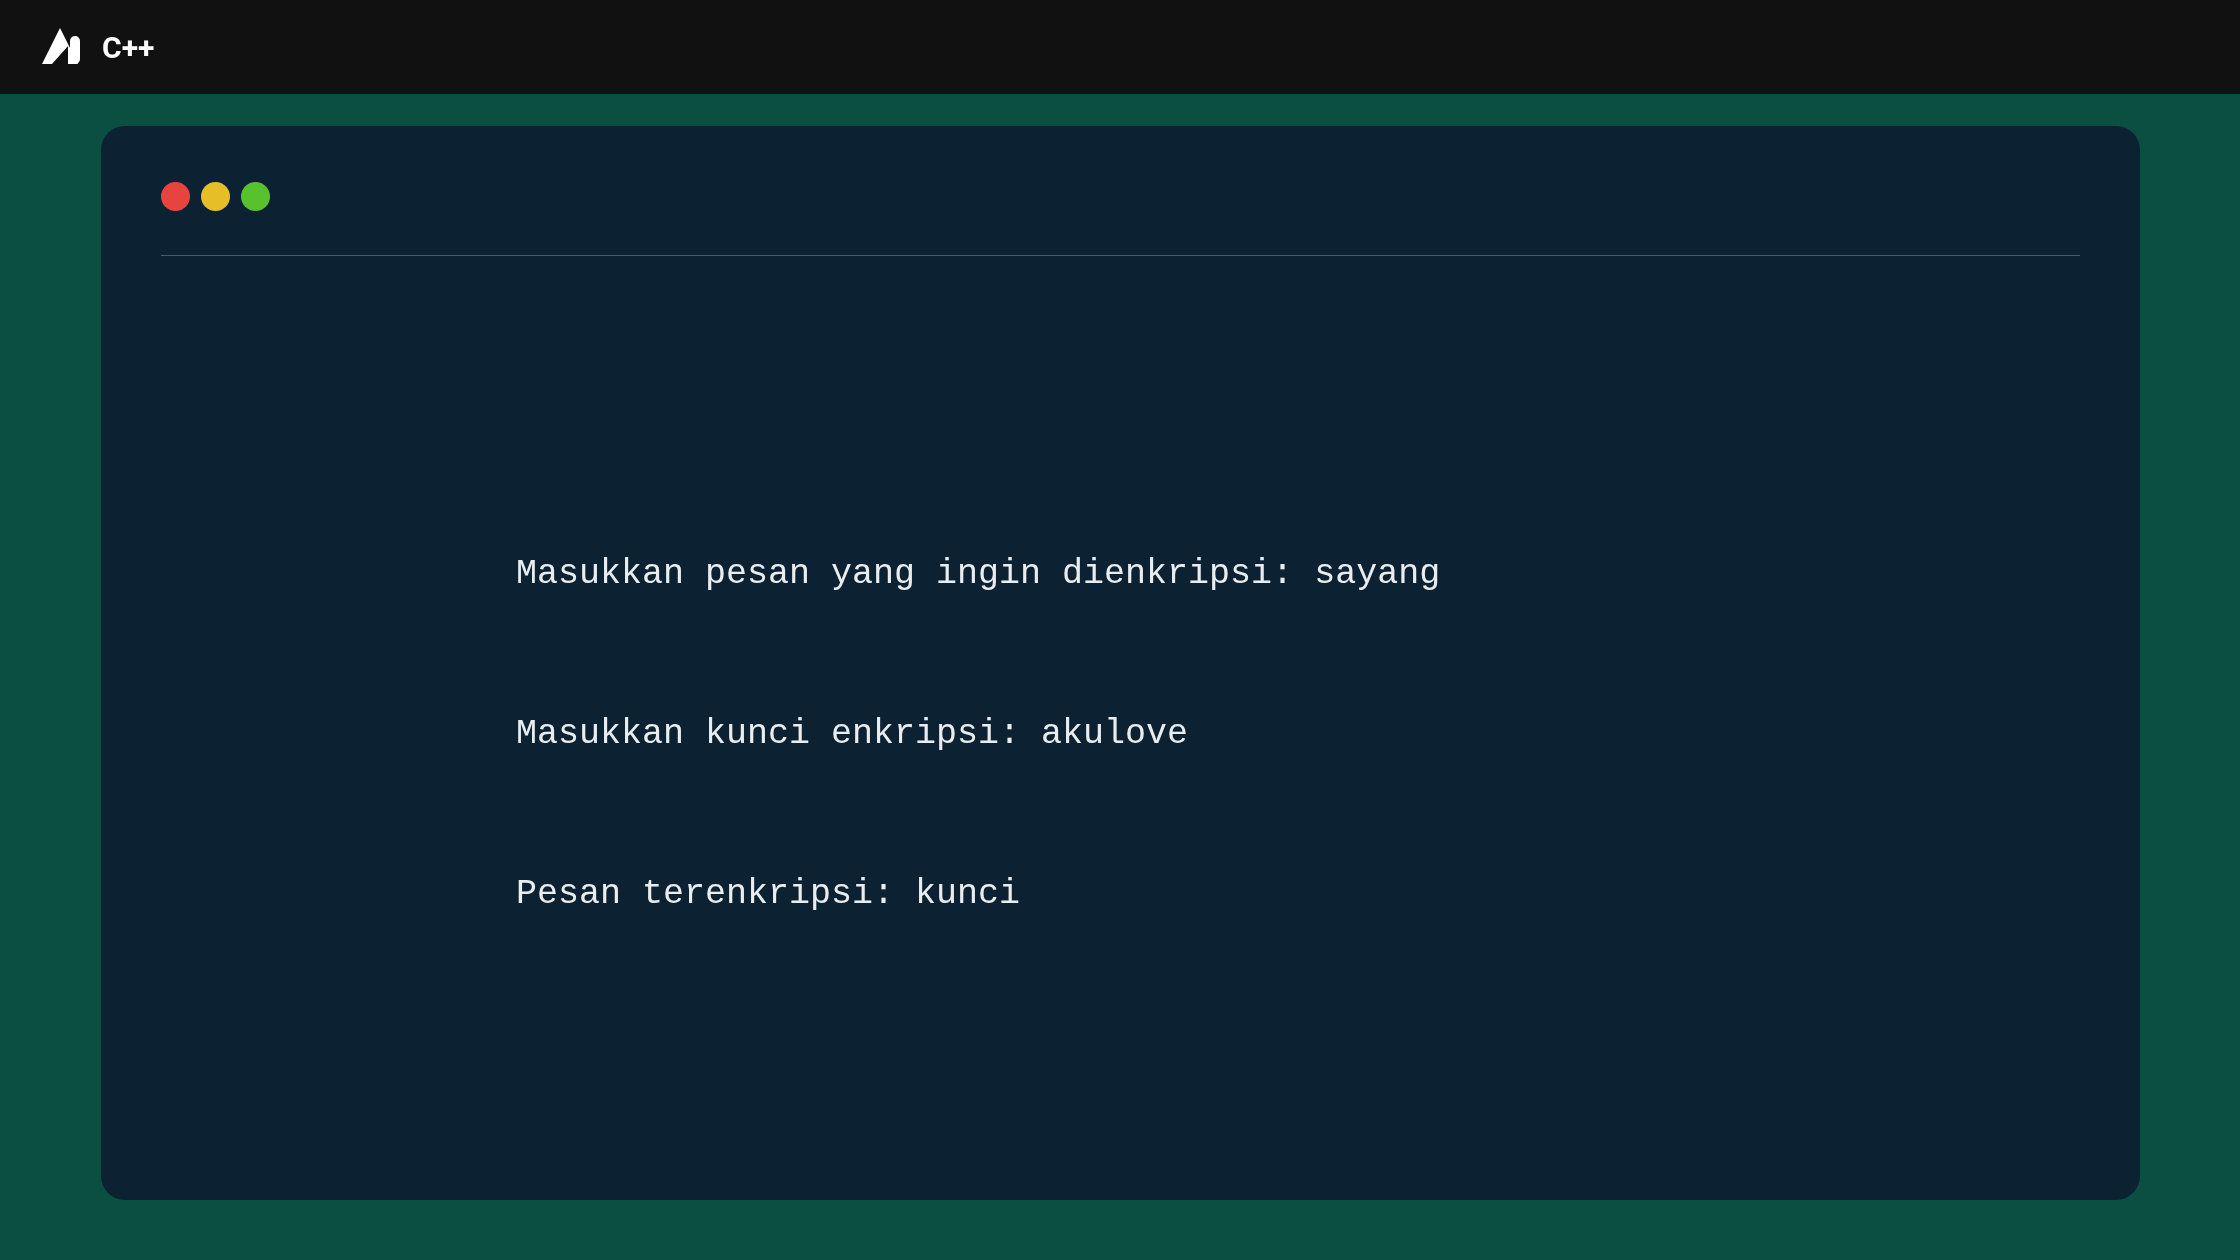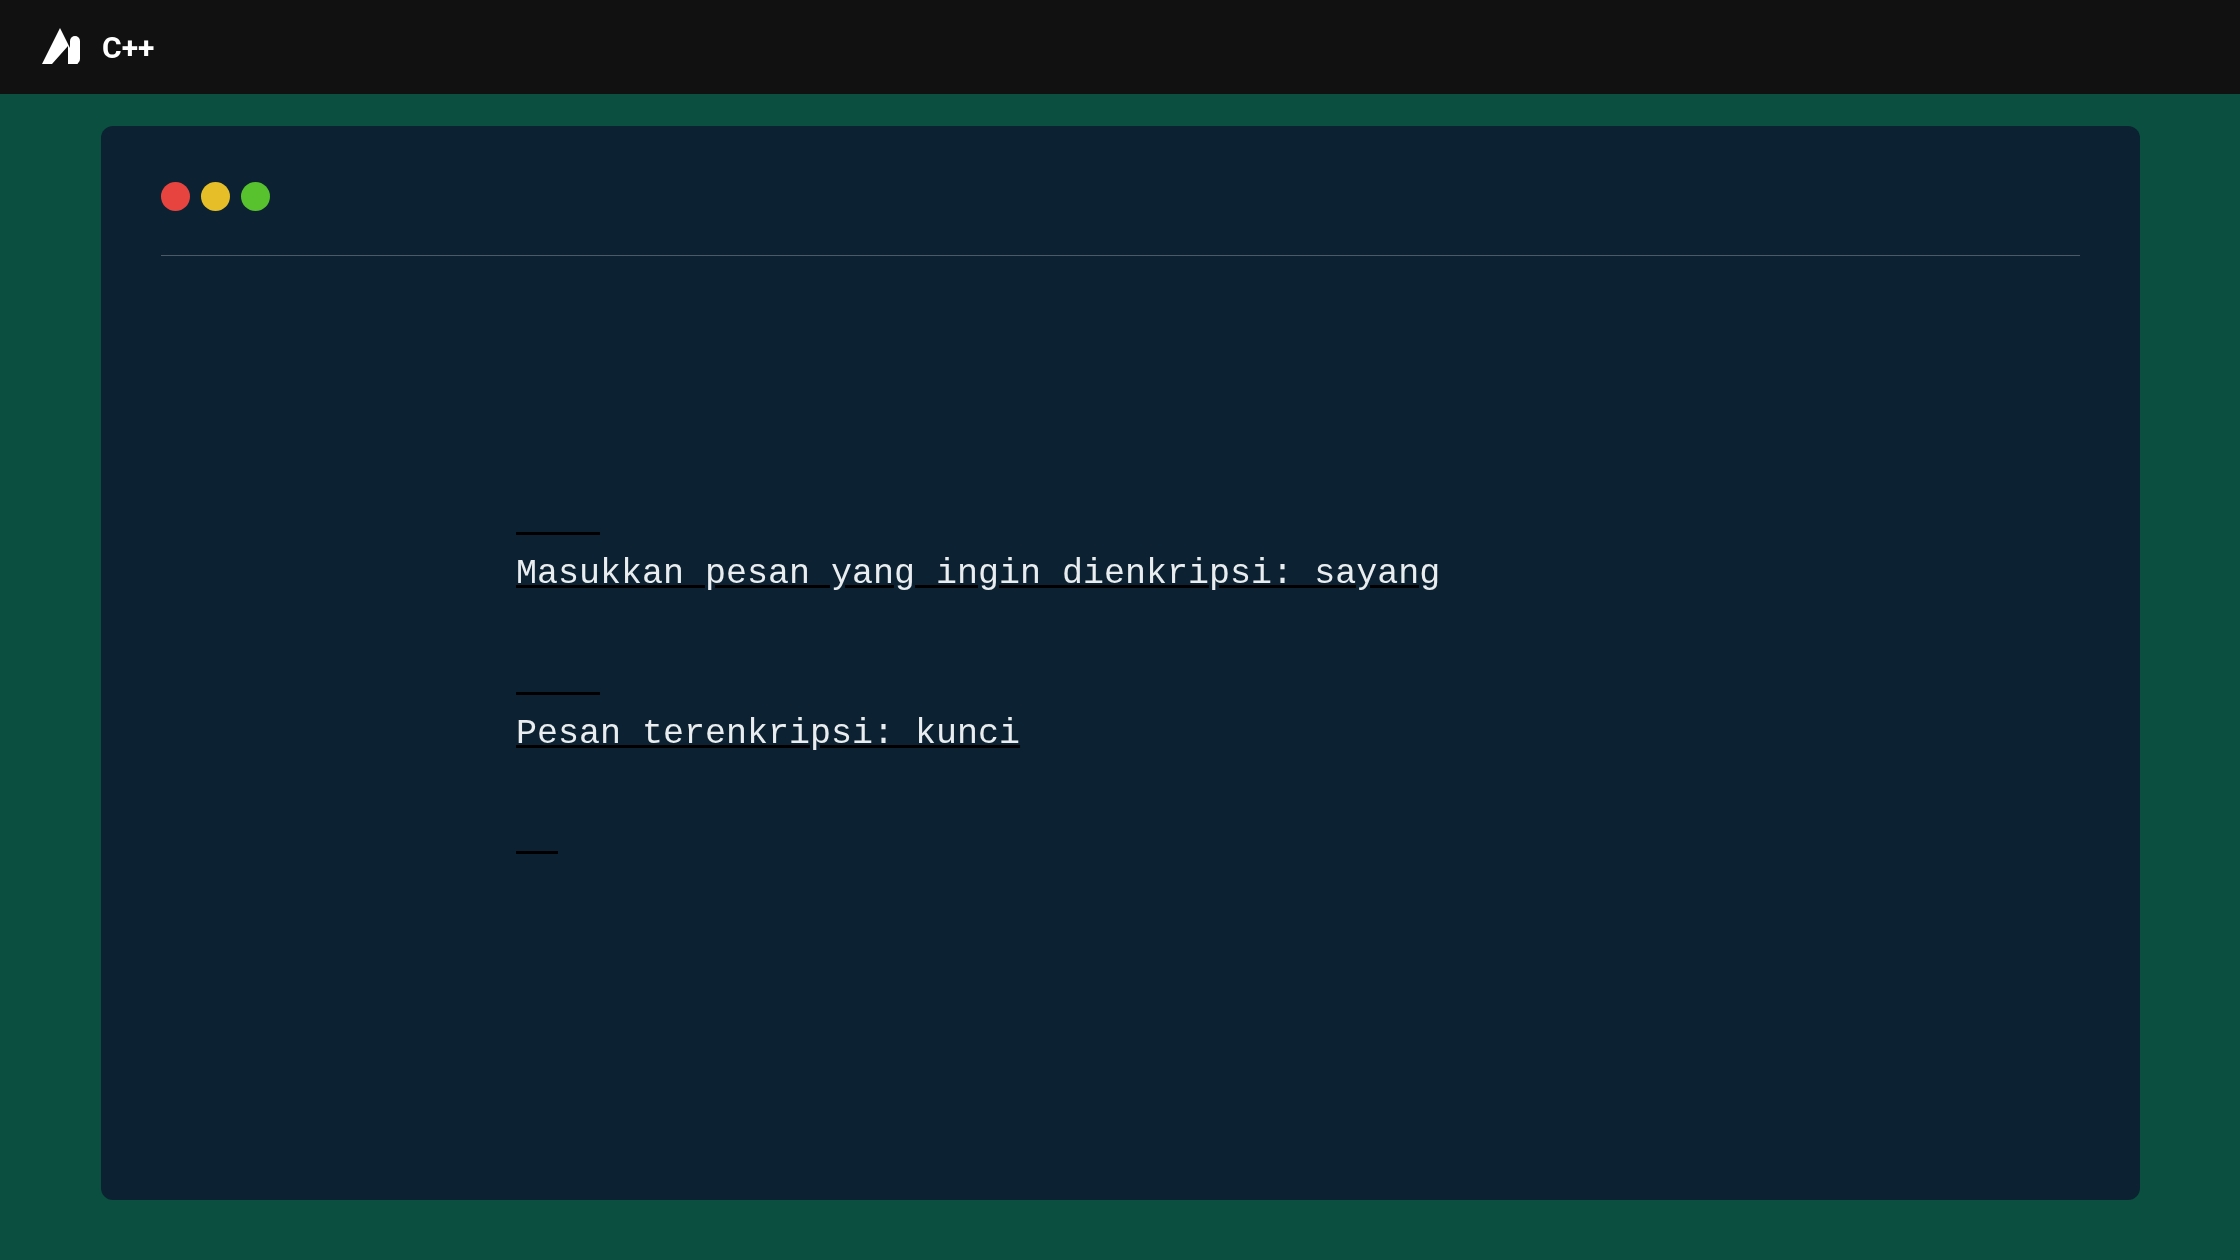--- a/index.html
+++ b/index.html
@@ -36,23 +36,22 @@
       font-size: 30px;
       font-weight: 700;
     }
     .terminal-window {
       position: absolute;
       left: 101px;
       top: 126px;
       width: 2039px;
       height: 1074px;
       background: #0c2232;
-      border-radius: 12px;
+      border-radius: 24px;
       padding: 56px 60px;
-      text-decoration: underline;
     }
     .window-controls {
       display: flex;
       gap: 11px;
       margin-bottom: 44px;
     }
     .window-dot {
       width: 29px;
       height: 29px;
       border-radius: 50%;
@@ -95,15 +94,16 @@
 
 <div class="terminal-window">
   <div class="window-controls">
     <div class="window-dot dot-red"></div>
     <div class="window-dot dot-yellow"></div>
     <div class="window-dot dot-green"></div>
   </div>
   <div class="divider"></div>
   <div class="terminal-content">
     <span class="terminal-line">Masukkan pesan yang ingin dienkripsi: sayang</span>
+    <span class="terminal-line">Masukkan kunci enkripsi: akulove</span>
     <span class="terminal-line">Pesan terenkripsi: kunci</span>
   </div>
 </div>
 
 </body></html>

